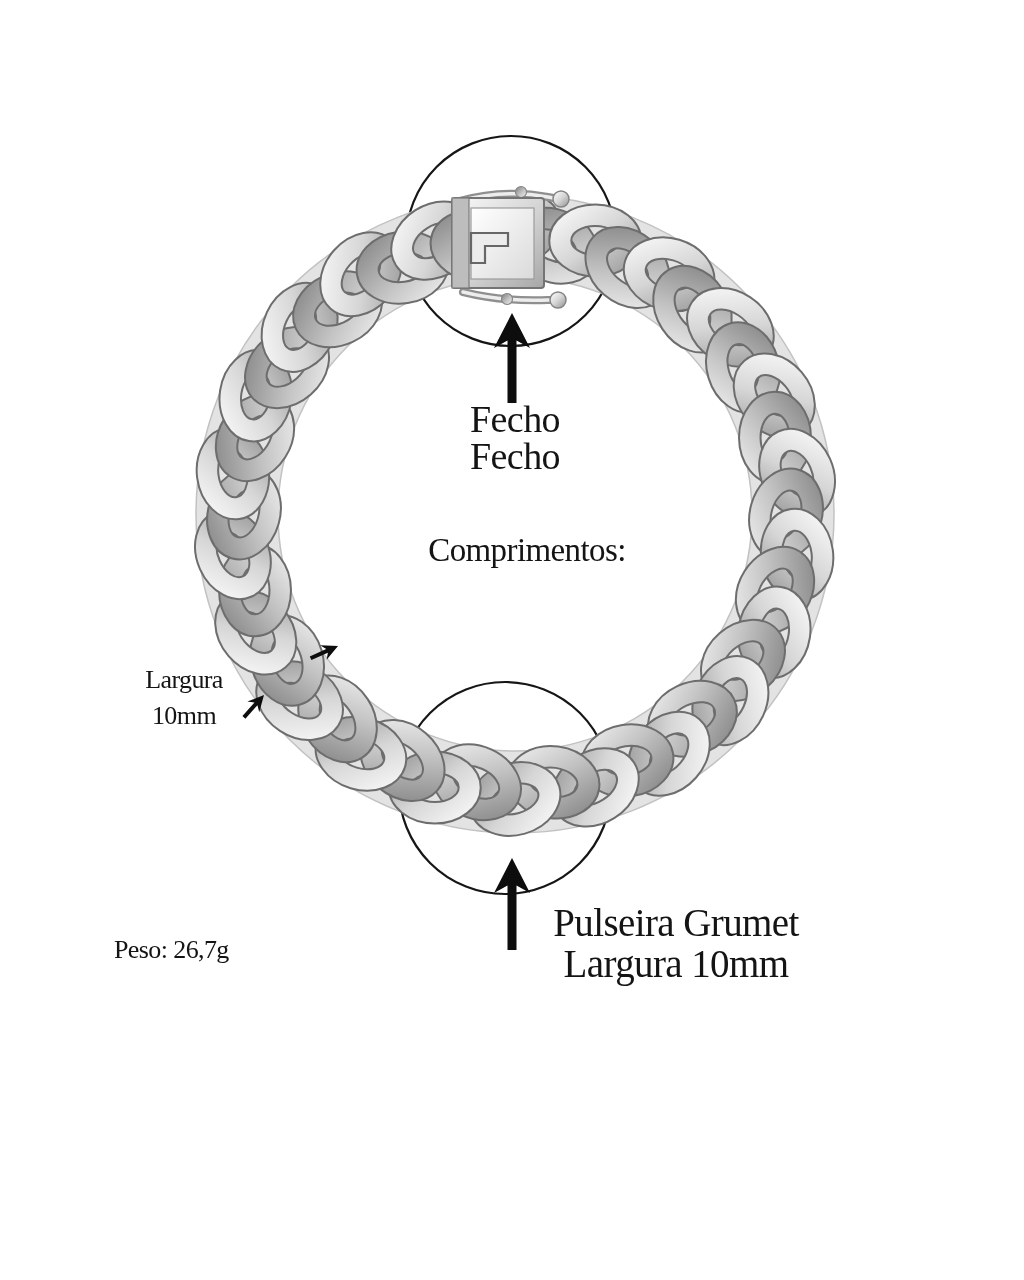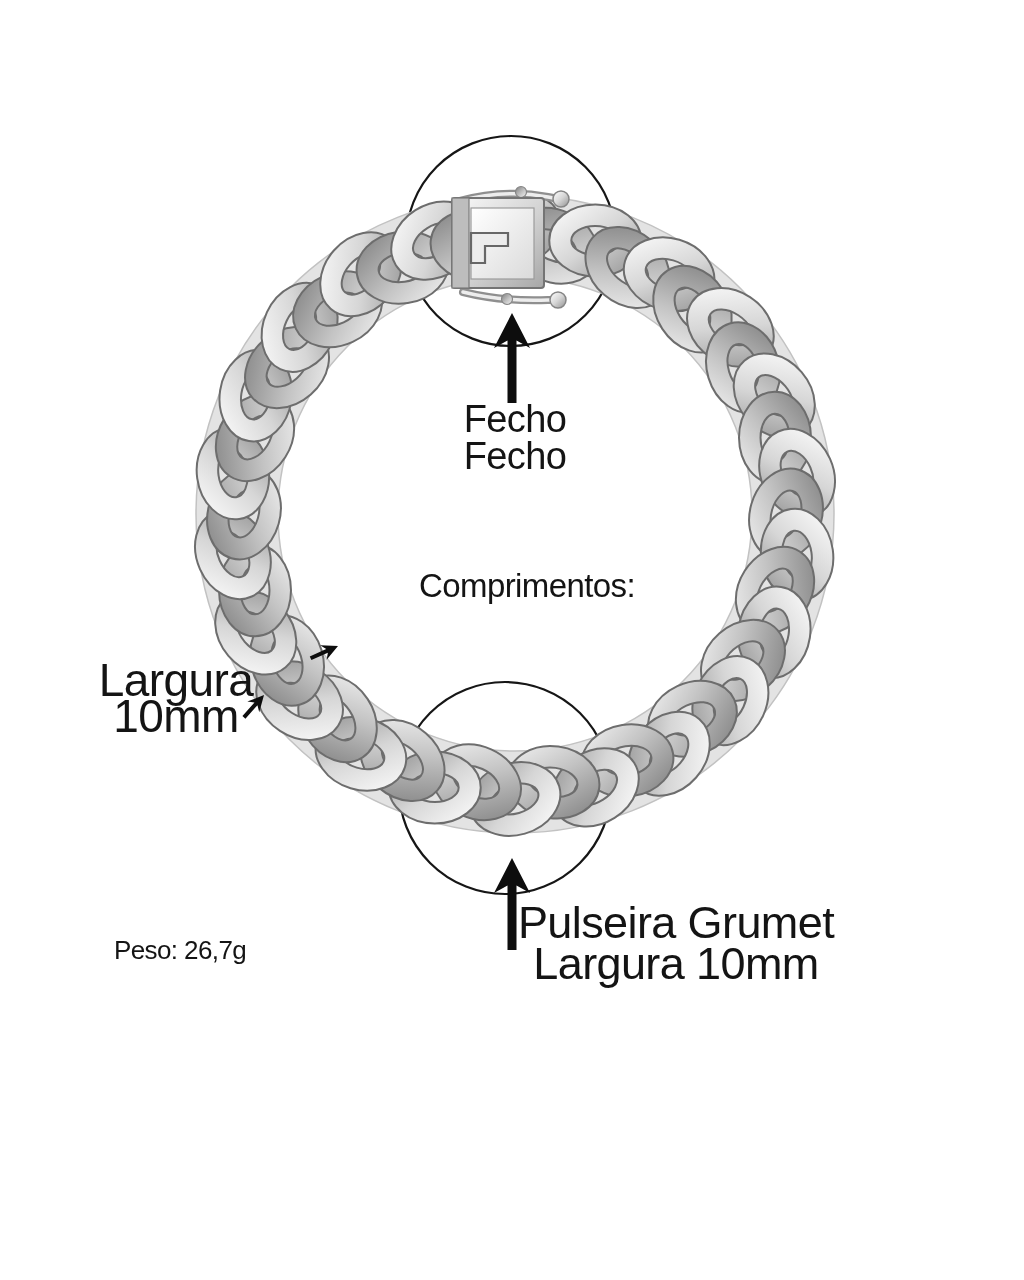--- a/index.html
+++ b/index.html
@@ -1,26 +1,26 @@
 <!DOCTYPE html>
 <html><head>
 <meta charset="utf-8">
 <style>
   html,body{margin:0;padding:0;background:#ffffff;}
   body{width:1024px;height:1280px;position:relative;overflow:hidden;
        font-family:"Liberation Sans",sans-serif;}
-  .stage{position:absolute;inset:0;}
+  .stage{position:absolute;inset:0;font-family:Liberation Serif, serif;}
   svg.scene{position:absolute;left:0;top:0;}
   .lbl{position:absolute;color:#141414;letter-spacing:-0.6px;white-space:nowrap;}
   .lbl.center{transform:translateX(-50%);text-align:center;}
   .lbl-clasp{left:515px;top:401px;font-size:38px;line-height:37px;}
-  .lbl-lengths{left:527px;top:533px;font-size:33px;line-height:34px;margin-top:36px;}
-  .lbl-width{left:176px;top:662px;font-size:46px;line-height:36px;}
+  .lbl-lengths{left:527px;top:533px;font-size:33px;line-height:34px;}
+  .lbl-width{left:184px;top:662px;font-size:26px;line-height:36px;}
   .lbl-weight{left:114px;top:931px;font-size:26px;line-height:38px;}
-  .lbl-name{left:676px;top:902px;font-size:45px;line-height:41px;}
+  .lbl-name{left:676px;top:902px;font-size:39px;line-height:41px;}
 </style>
 </head>
 <body>
 
 <div class="stage">
 
   <svg class="scene" width="1024" height="1280" viewBox="0 0 1024 1280">
     <defs>
       <linearGradient id="gA" x1="0%" y1="0%" x2="100%" y2="100%">
         <stop offset="0%" stop-color="#ffffff"></stop>

